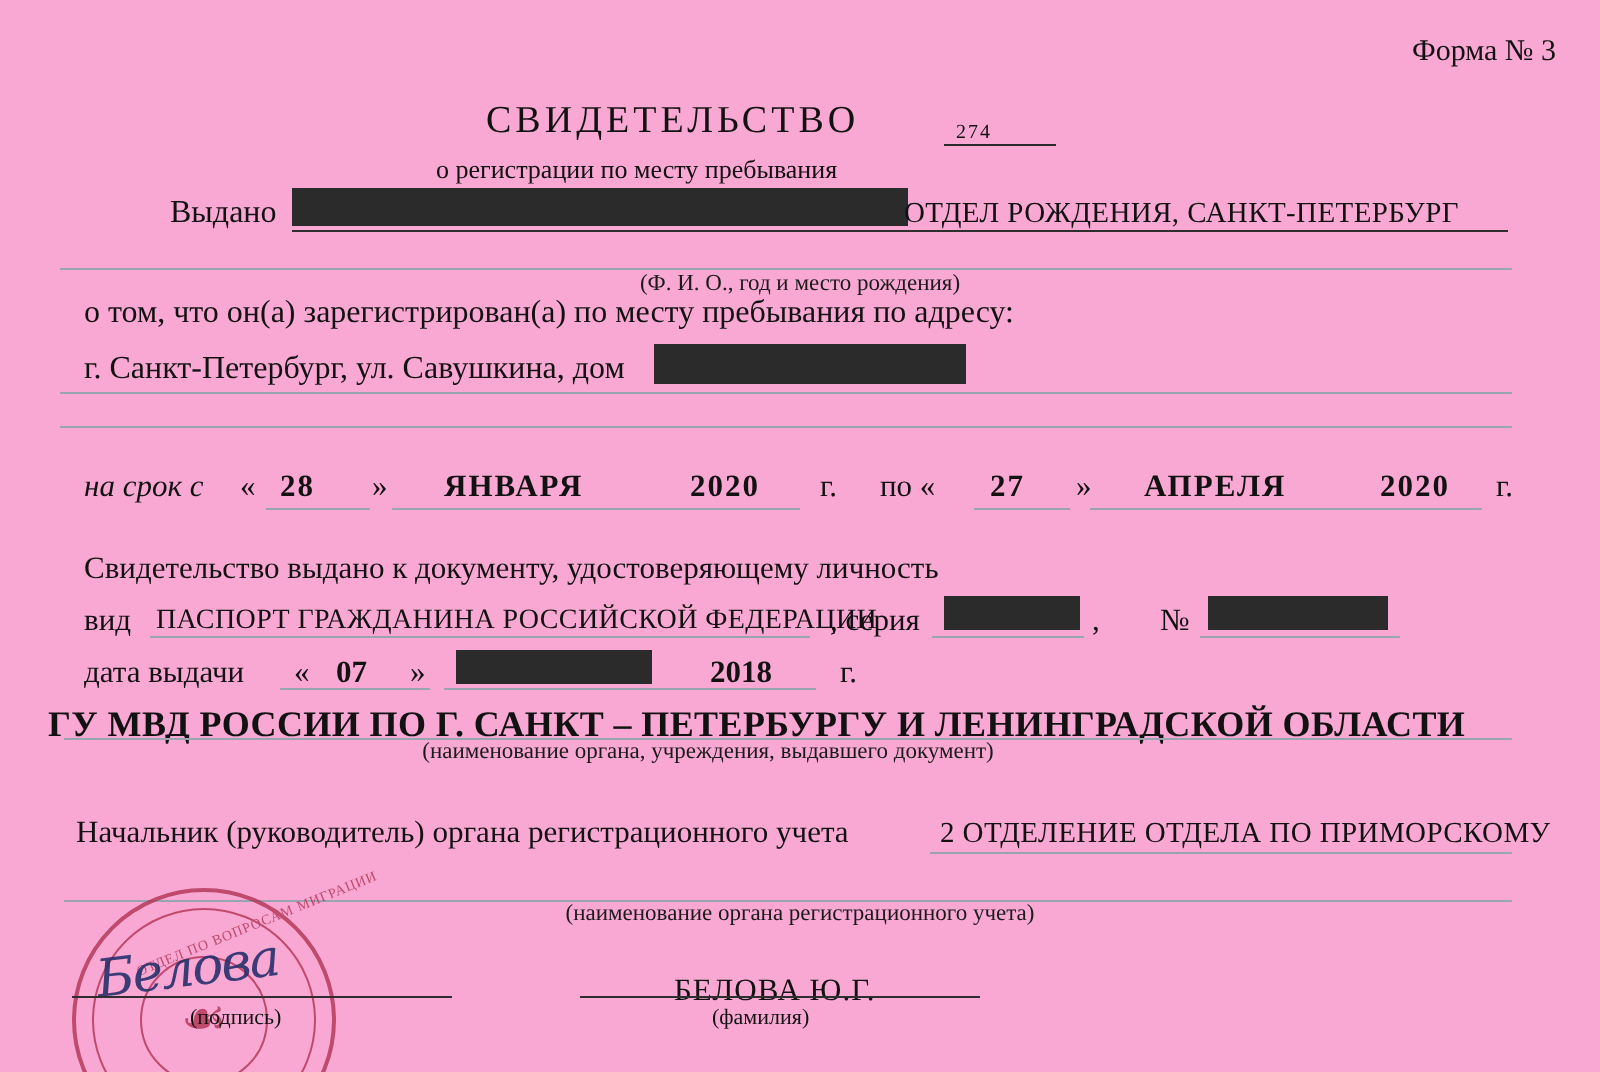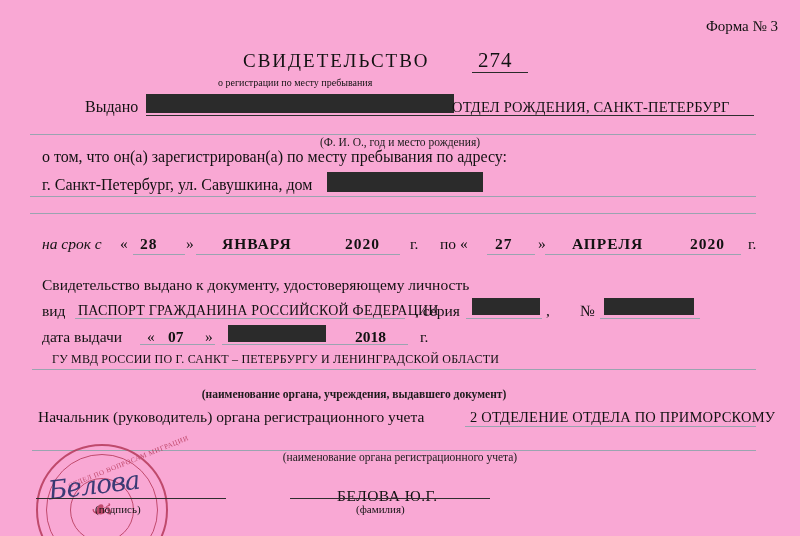--- a/index.html
+++ b/index.html
@@ -26,25 +26,25 @@
   }
 
   .title-main {
     top: 50px; left: 243px;
     font-size: 19px;
     letter-spacing: 2.0px;
     font-weight: 400;
   }
   .title-sub {
     top: 77px; left: 218px;
+    font-size: 13px;
+  }
+  .doc-number {
+    top: 61px; left: 478px;
     font-size: 10px;
-  }
-  .doc-number {
-    top: 48px; left: 478px;
-    font-size: 21px;
     letter-spacing: 1px;
   }
   .num-underline {
     position: absolute;
     top: 72px; left: 472px;
     width: 56px;
     border-bottom: 1px solid #2a2a2a;
   }
 
   .lbl-vydano {
@@ -229,23 +229,23 @@
   <div class="abs blk" style="top:328px; left:42px;">дата выдачи</div>
   <div class="abs blk" style="top:328px; left:147px;">«</div>
   <div class="abs blk" style="top:328px; left:168px; font-weight:bold;">07</div>
   <div class="abs blk" style="top:328px; left:205px;">»</div>
   <div class="redact" style="left:228px; top:325px; width:98px; height:17px;"></div>
   <div class="abs blk" style="top:328px; left:355px; font-weight:bold;">2018</div>
   <div class="abs blk" style="top:328px; left:420px;">г.</div>
   <div class="rule" style="left:140px; top:344px; width:75px;"></div>
   <div class="rule" style="left:222px; top:344px; width:186px;"></div>
 
-  <div class="abs" style="top:352px; left:52px; font-size:12px; letter-spacing:0.2px;">ГУ  МВД  РОССИИ  ПО  Г. САНКТ – ПЕТЕРБУРГУ  И  ЛЕНИНГРАДСКОЙ ОБЛАСТИ</div>
+  <div class="abs" style="top:352px; left:24px; font-size:18px; letter-spacing:0.2px;font-weight:bold;">ГУ  МВД  РОССИИ  ПО  Г. САНКТ – ПЕТЕРБУРГУ  И  ЛЕНИНГРАДСКОЙ ОБЛАСТИ</div>
   <div class="rule" style="left:32px; top:369px; width:724px;"></div>
-  <div class="caption" style="top:388px; left:0; width:708px;font-weight:bold;">(наименование органа, учреждения, выдавшего документ)</div>
+  <div class="caption" style="top:370px; left:0; width:708px;">(наименование органа, учреждения, выдавшего документ)</div>
 
   <div class="abs blk" style="top:408px; left:38px;">Начальник (руководитель) органа регистрационного учета</div>
   <div class="abs" style="top:409px; left:470px; font-size:14.5px; letter-spacing:0.2px;">2 ОТДЕЛЕНИЕ ОТДЕЛА  ПО ПРИМОРСКОМУ</div>
   <div class="rule" style="left:465px; top:426px; width:291px;"></div>
   <div class="rule" style="left:32px; top:450px; width:724px;"></div>
   <div class="caption" style="top:451px; left:0; width:800px;">(наименование органа регистрационного учета)</div>
 
   <div class="stamp">
     <div class="stamp-txt" style="left:26px; top:12px; transform:rotate(-22deg);">ОТДЕЛ ПО ВОПРОСАМ МИГРАЦИИ</div>
     <div class="stamp-inner"></div>

